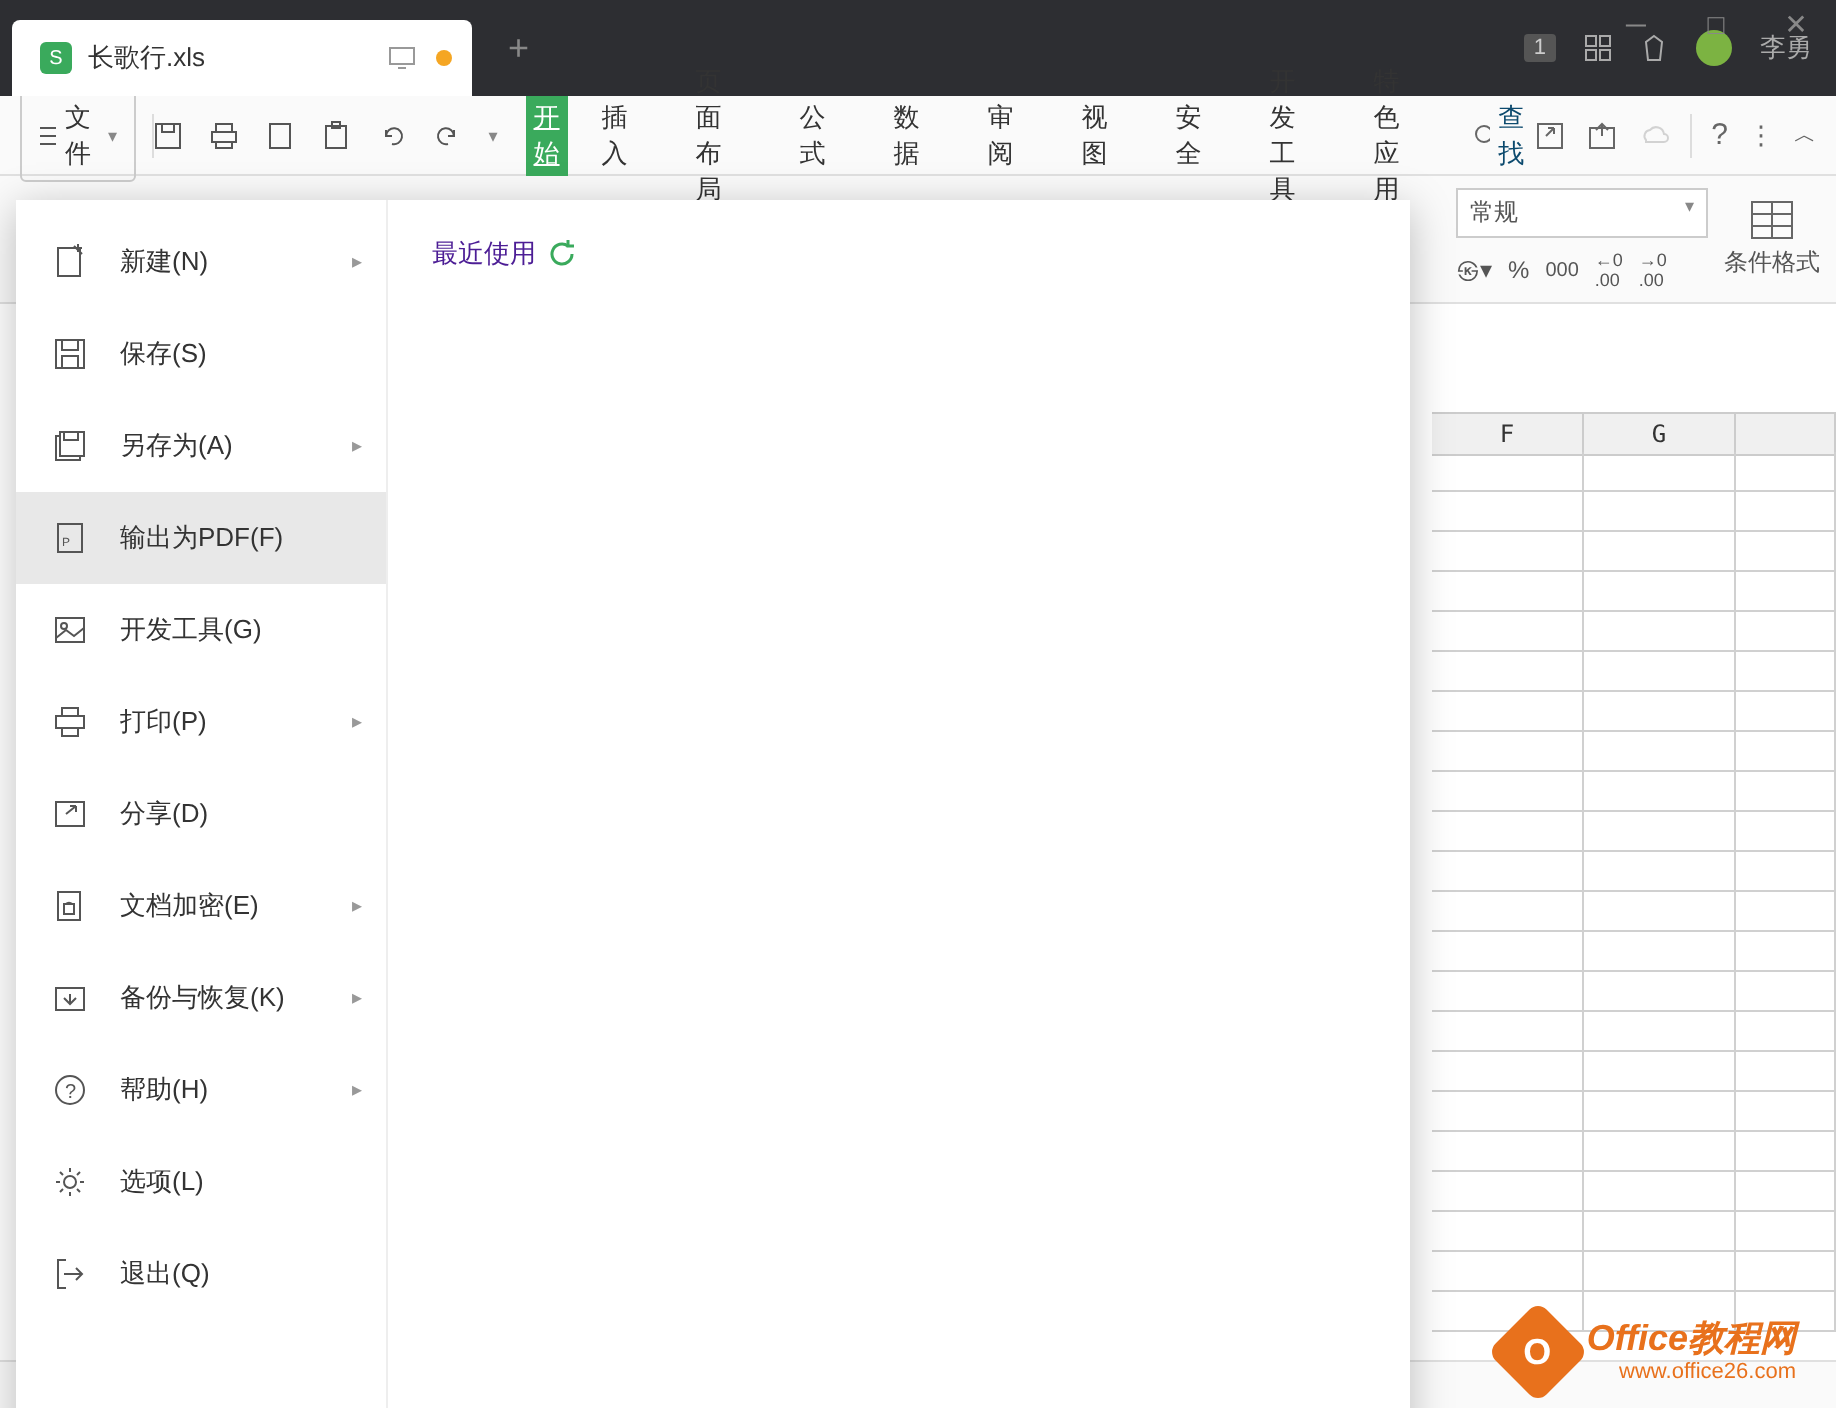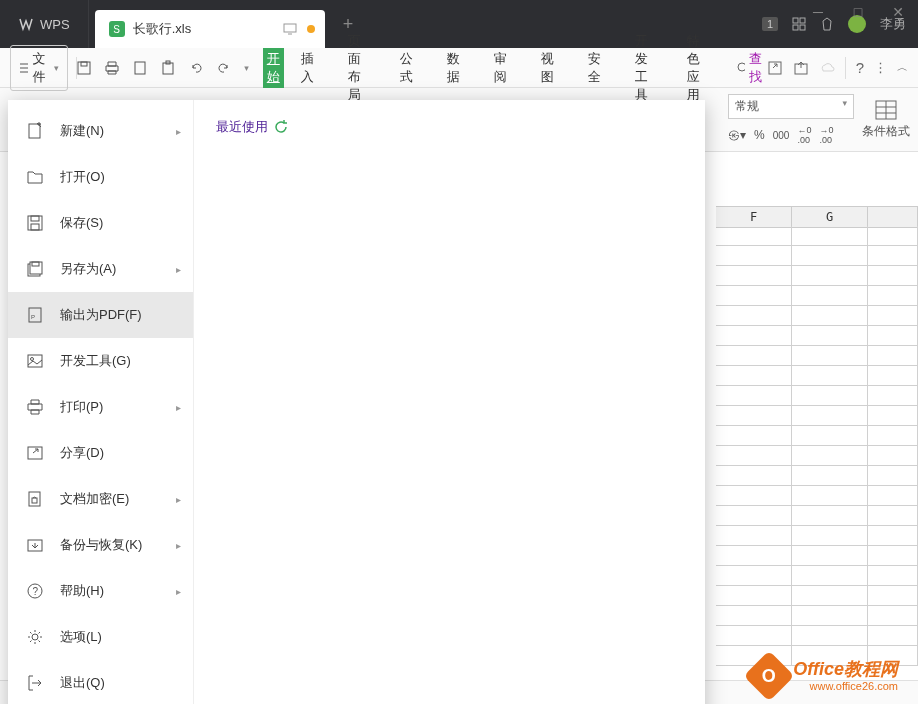--- a/index.html
+++ b/index.html
@@ -20,21 +20,21 @@
     .win-btn { width: 40px; height: 24px; display: flex; align-items: center; justify-content: center; color: #888; font-size: 14px; }
     
     .toolbar { height: 40px; background: #fafafa; border-bottom: 1px solid #e0e0e0; display: flex; align-items: center; padding: 0 10px; font-size: 13px; color: #333; }
     .file-btn { display: flex; align-items: center; gap: 4px; padding: 4px 8px; border: 1px solid #ccc; border-radius: 3px; margin-right: 8px; }
     .menu-icon { display: inline-block; width: 14px; }
     .tb-icons { display: flex; gap: 12px; align-items: center; margin-right: 14px; color: #555; }
     .tb-icons svg { width: 16px; height: 16px; }
     .ribbon-tabs { display: flex; align-items: center; }
     .ribbon-tab { padding: 0 17px; cursor: pointer; }
     .ribbon-tab.active { background: #3aaa5c; color: #fff; padding: 2px 4px; text-decoration: underline; }
-    .search-box { margin-left: 14px; display: flex; align-items: center; gap: 4px; color: #a21caf; }
+    .search-box { margin-left: 14px; display: flex; align-items: center; gap: 4px; color: #0c4a6e; }
     .toolbar-right { margin-left: auto; display: flex; align-items: center; gap: 10px; color: #666; }
     .tb-sep { width: 1px; height: 22px; background: #ddd; }
     
     .secondary-bar { height: 64px; background: #fafafa; border-bottom: 1px solid #e0e0e0; display: flex; justify-content: flex-end; align-items: center; padding-right: 8px; gap: 8px; font-size: 12px; color: #555; }
     .format-select { border: 1px solid #ccc; background: #fff; padding: 3px 6px; font-size: 12px; width: 126px; display: flex; justify-content: space-between; }
     .fmt-group { display: flex; flex-direction: column; gap: 6px; align-items: flex-start; }
     .fmt-row { display: flex; gap: 8px; align-items: center; }
     .cond-fmt { display: flex; flex-direction: column; align-items: center; gap: 2px; font-size: 12px; }
     .col-headers { position: absolute; top: 54px; right: 0; display: flex; background: #f0f0f0; border-top: 1px solid #ccc; border-bottom: 1px solid #ccc; }
     .col-h { width: 76px; height: 20px; border-right: 1px solid #ccc; text-align: center; font-size: 12px; color: #333; font-family: monospace; display: flex; align-items: center; justify-content: center; }
@@ -64,28 +64,20 @@
     svg { display: block; }
   </style>
 </head>
 <body>
 
 <div class="titlebar">
   <div class="win-controls">
     <div class="win-btn">─</div>
     <div class="win-btn">□</div>
     <div class="win-btn">✕</div>
-  </div>
-  <div class="wps-tab">
-    <span class="wps-logo">
-      <svg width="16" height="16" viewBox="0 0 16 16">
-          <path d="M2 3 L5 13 L8 5 L11 13 L14 3" stroke="#ccc" fill="none" stroke-width="1.5"></path>
-        </svg>
-    </span>
-    <span>WPS</span>
   </div>
   <div class="file-tab">
     <div class="file-icon-s">S</div>
     <span>长歌行.xls</span>
     <div class="tab-right-icons">
       <svg width="14" height="12">
           <rect x="1" y="1" width="12" height="8" stroke="#999" fill="none"></rect>
           <line x1="5" y1="11" x2="9" y2="11" stroke="#999"></line>
         </svg>
       <div class="tab-dot-y"></div>
@@ -335,28 +327,20 @@
             <rect x="3" y="2" width="11" height="14" stroke="#555" fill="none"></rect>
             <path d="M11 1 L15 5 M13 0 L13 4 M11 2 L15 2" stroke="#555"></path>
           </svg>
         </span>
         <span>新建(N)</span>
         <span class="arrow">▸</span>
       </div>
       <div class="fm-item">
         <span class="icon">
           <svg width="18" height="18">
-            <path d="M2 4 L7 4 L9 6 L16 6 L16 15 L2 15 Z" stroke="#555" fill="none"></path>
-          </svg>
-        </span>
-        <span>打开(O)</span>
-      </div>
-      <div class="fm-item">
-        <span class="icon">
-          <svg width="18" height="18">
             <rect x="2" y="2" width="14" height="14" stroke="#555" fill="none"></rect>
             <rect x="5" y="2" width="8" height="5" stroke="#555" fill="none"></rect>
             <rect x="5" y="10" width="8" height="6" stroke="#555" fill="none"></rect>
           </svg>
         </span>
         <span>保存(S)</span>
       </div>
       <div class="fm-item">
         <span class="icon">
           <svg width="18" height="18">

